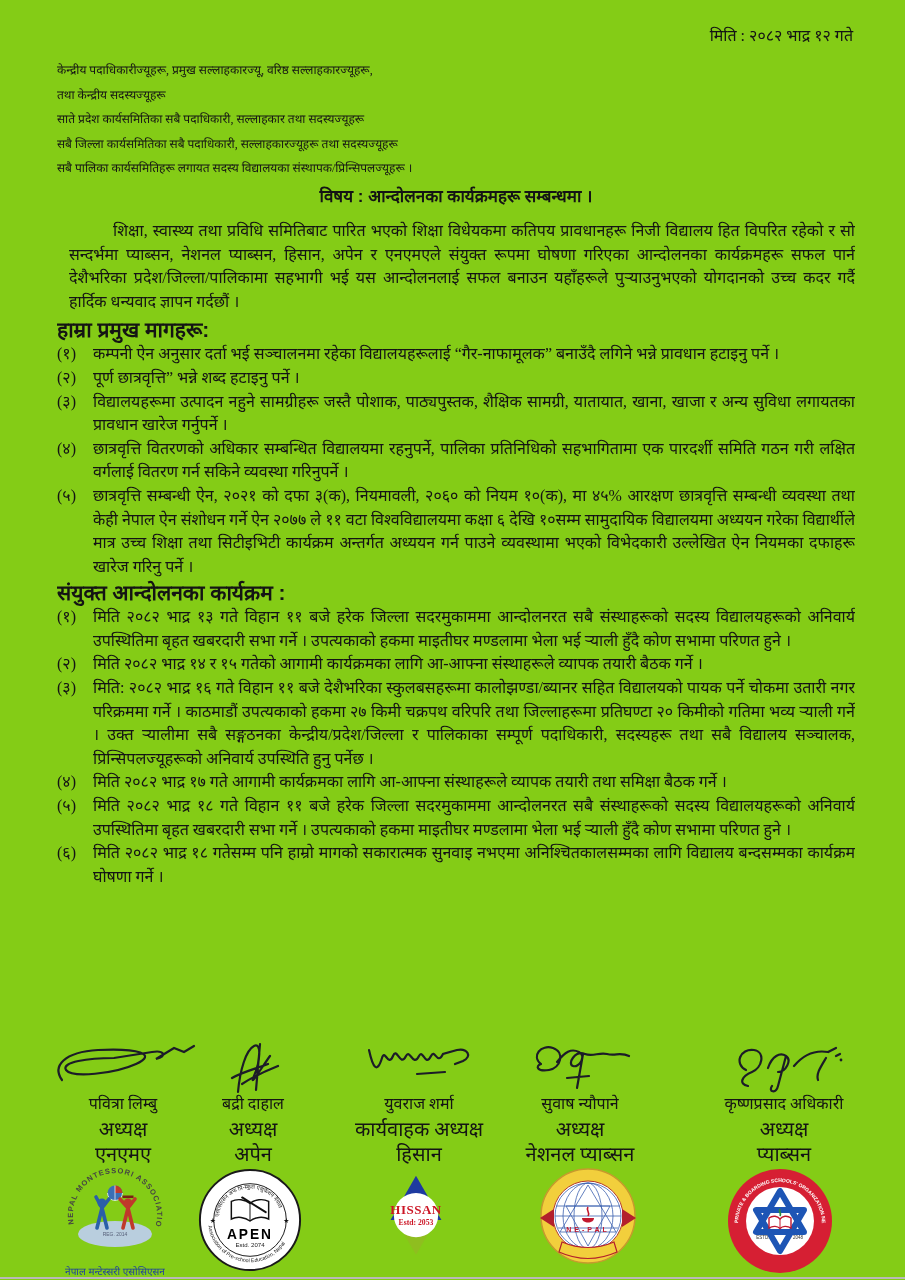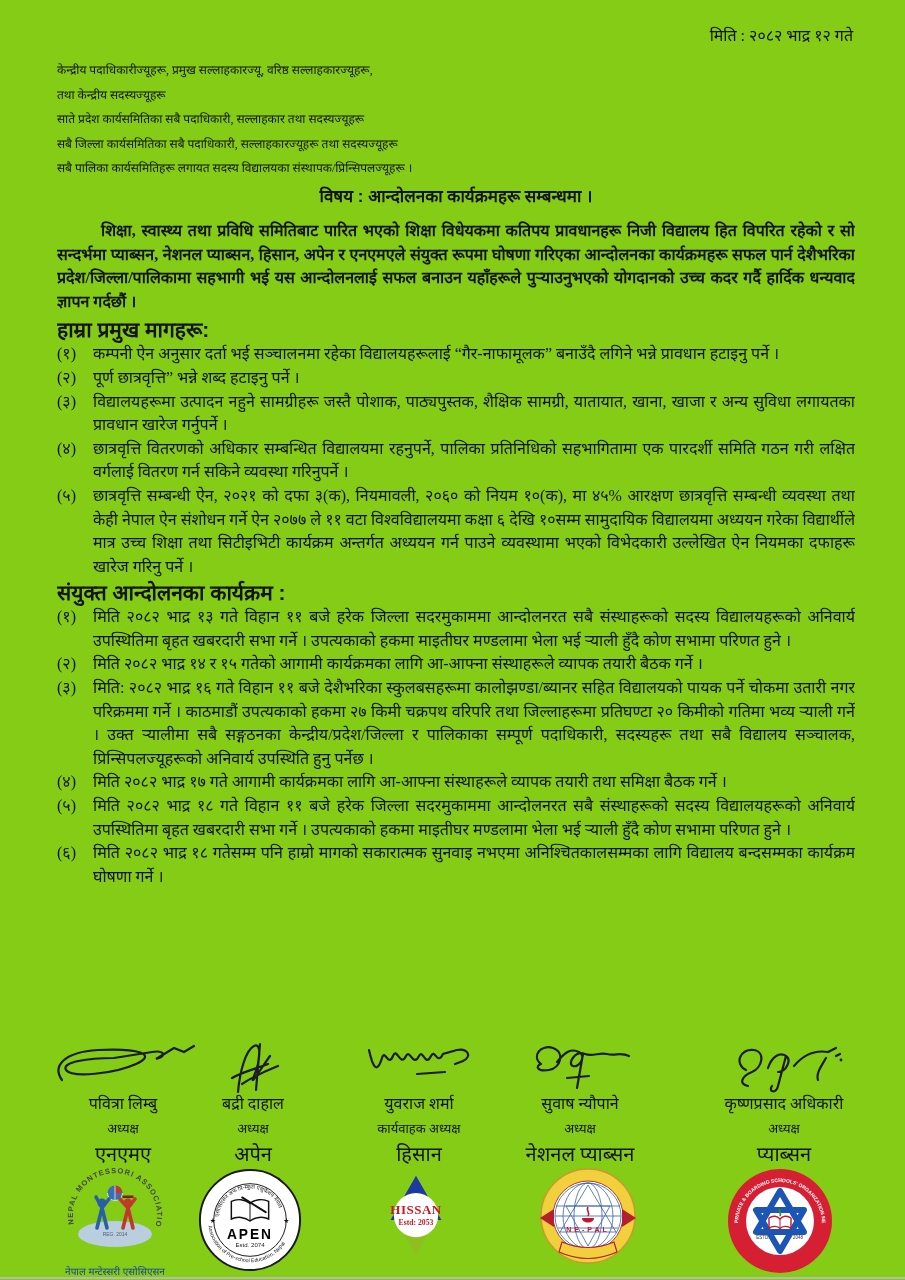--- a/index.html
+++ b/index.html
@@ -3,32 +3,32 @@
 <meta charset="utf-8">
 <style>
   html,body{margin:0;padding:0;background:#9a9a9a;}
   .page{position:relative;width:905px;height:1280px;background:#84cc16;overflow:hidden;
         font-family:"Liberation Serif","DejaVu Serif",serif;color:#141414;}
   .content{position:absolute;left:57px;right:50px;top:24px;height:1014px;overflow:hidden;}
   .date{text-align:right;font-size:16px;line-height:24px;margin-bottom:10px;padding-right:2px;}
   .recipients div{font-size:12px;line-height:24.6px;}
   .subject{text-align:center;font-weight:bold;font-size:17px;line-height:24px;margin:4px 0 10px 0;
            font-family:"Liberation Sans","DejaVu Sans",sans-serif;}
-  .intro{font-size:16px;line-height:23.6px;text-align:justify;text-indent:44px;margin:0 0 4px 0;font-weight:bold;}
+  .intro{font-size:16px;line-height:23.6px;text-align:justify;text-indent:44px;margin:0 0 4px 12px;}
   .sec-heading{font-weight:bold;font-size:21px;line-height:25px;
                font-family:"Liberation Sans","DejaVu Sans",sans-serif;}
   .list{margin:0 0 2px 0;}
   .item{display:flex;font-size:16px;line-height:23.6px;}
   .item .num{flex:none;width:36px;}
   .item .itext{flex:1;text-align:justify;}
   .signatures{position:absolute;left:0;top:1042px;width:905px;height:130px;}
   .sig{position:absolute;text-align:center;}
   .sig svg{display:block;margin:0 auto;}
   .sig-name{font-size:16px;line-height:20px;margin-top:0;}
-  .sig-title{font-size:13px;line-height:20px;margin-top:5px;font-family:Liberation Serif, serif;}
+  .sig-title{font-size:20px;line-height:20px;margin-top:5px;font-family:Liberation Serif, serif;}
   .sig-org{font-size:20px;line-height:20px;margin-top:5px;}
   .logos{position:absolute;left:0;top:1166px;width:905px;height:114px;}
   .logo{position:absolute;text-align:center;}
   .logo-caption{color:#1d3f9e;font-weight:normal;font-size:10px;line-height:14px;margin-top:1px;
                 font-family:"Liberation Sans","DejaVu Sans",sans-serif;white-space:nowrap;}
   .scan-edge{position:absolute;left:0;right:0;bottom:1px;height:2px;background:#b9b9b9;}
 </style>
 </head>
 <body>
 

